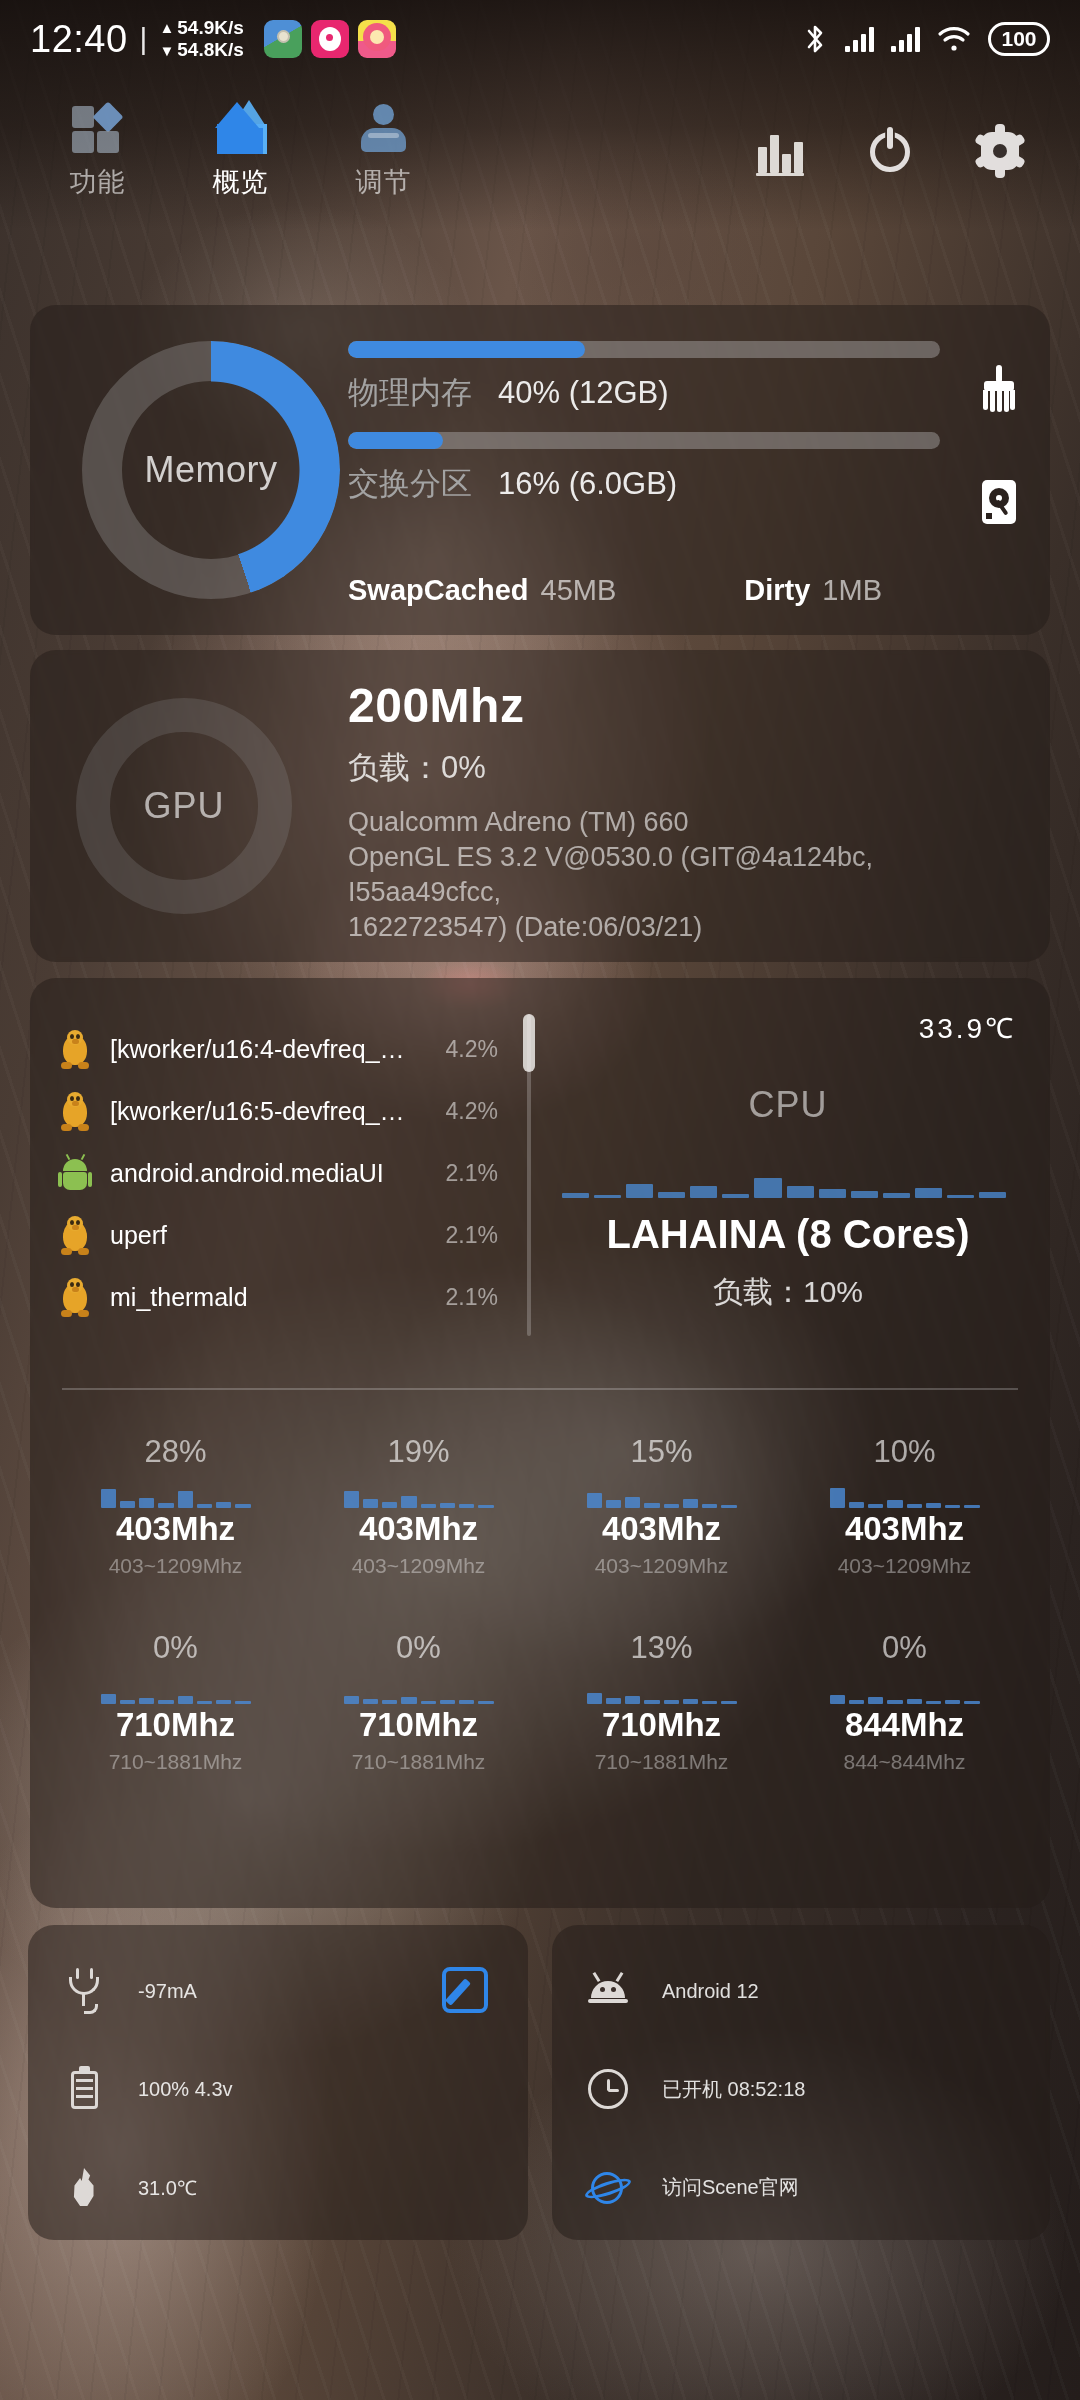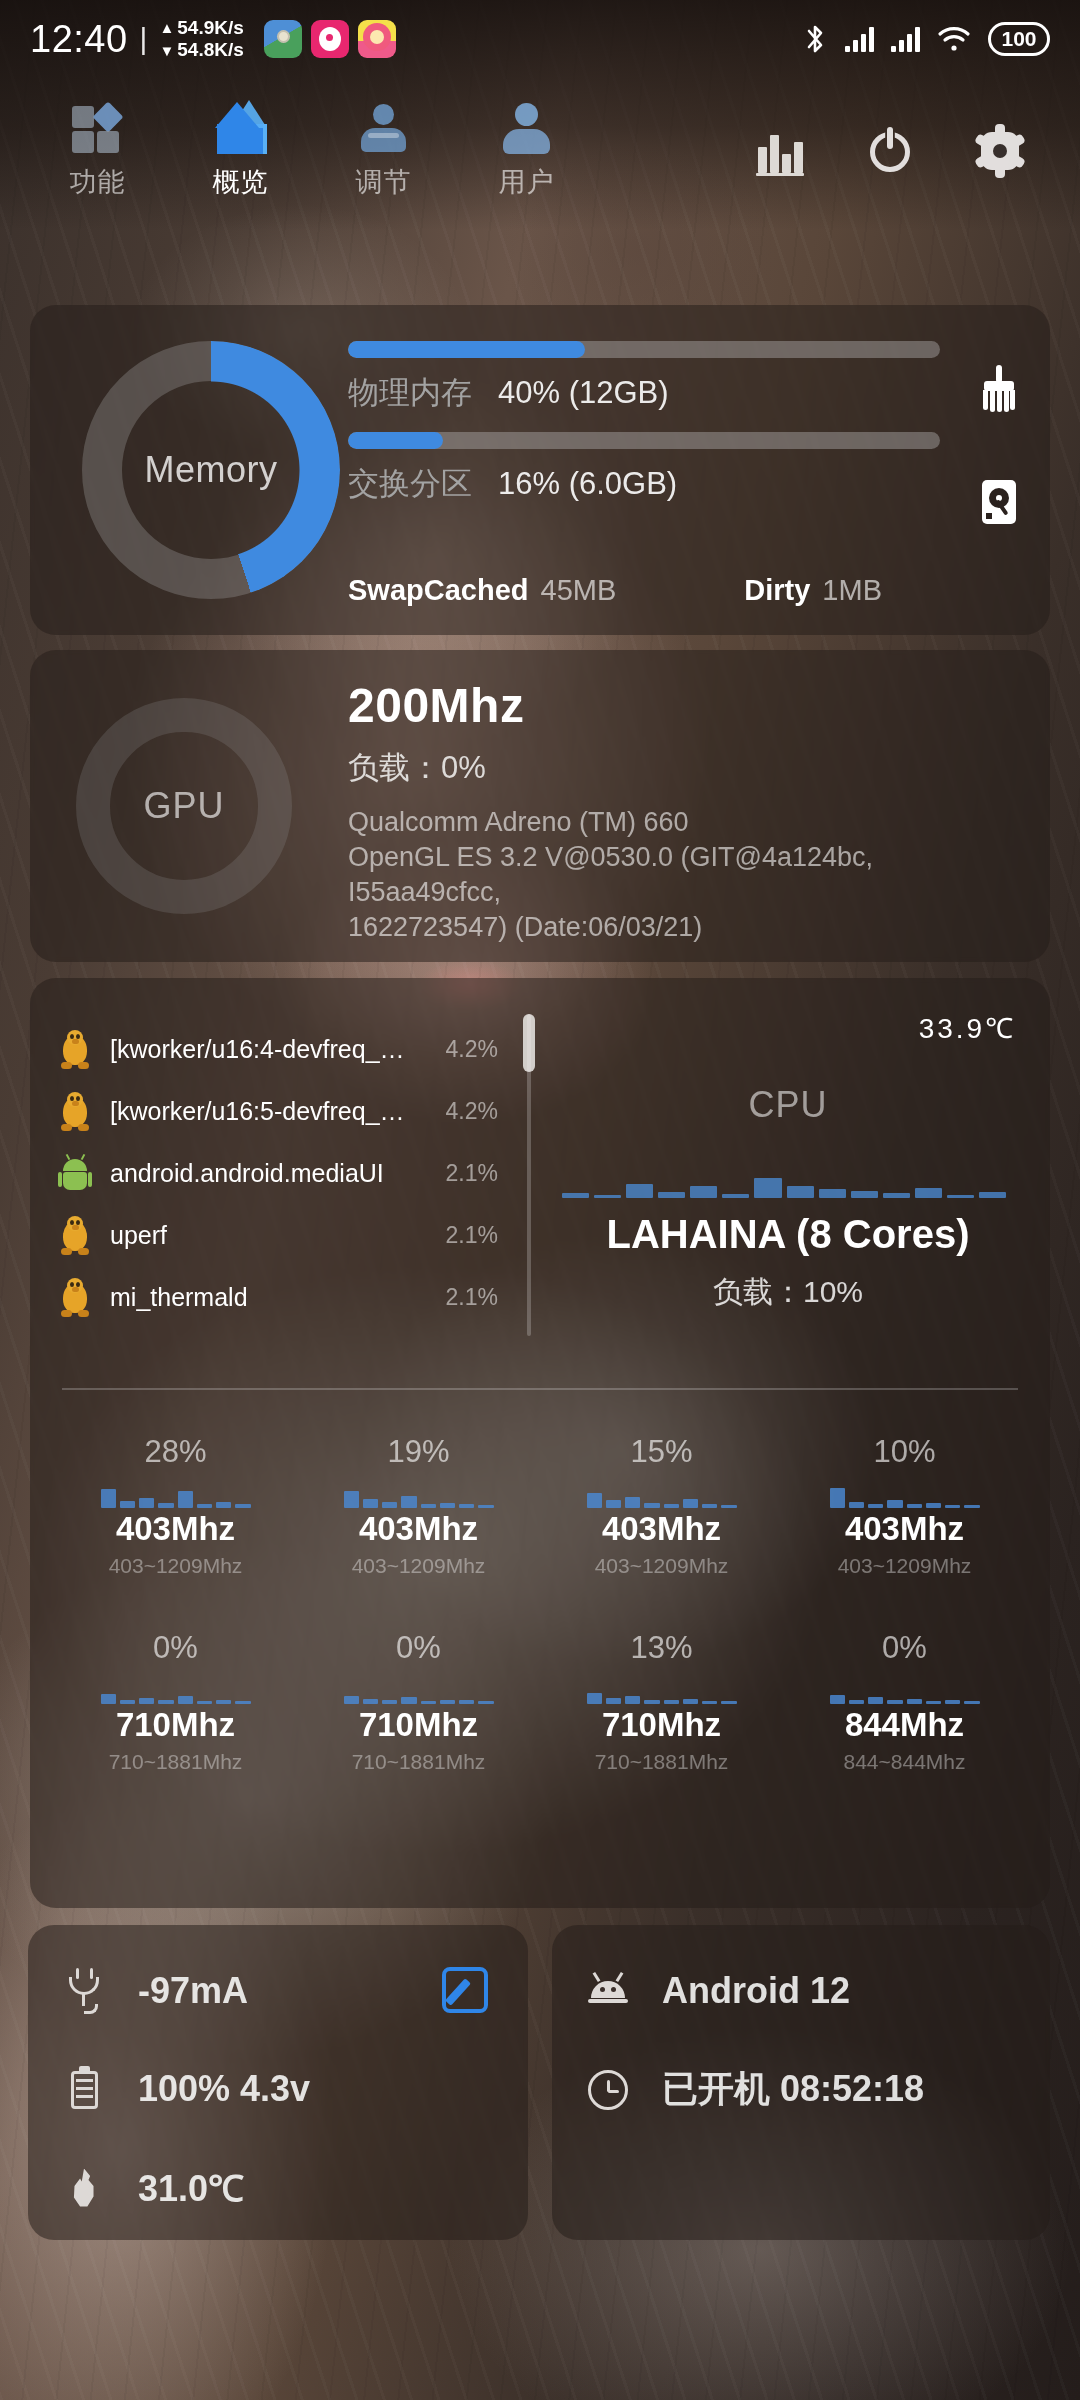--- a/index.html
+++ b/index.html
@@ -262,21 +262,21 @@
   .core .cbars i{ flex:1; background:#4a8ad4; opacity:.82; border-radius:1px; }
   .core .cfreq{ font-size:33px; font-weight:700; color:#fff; }
   .core .crange{ margin-top:6px; font-size:21px; color:rgba(255,255,255,.38); }
 
   
   #card-battery{ left:28px; top:1925px; width:500px; height:315px; }
   #card-system{  left:552px; top:1925px; width:498px; height:315px; }
   .brow{ position:absolute; left:32px; display:flex; align-items:center; gap:30px; }
   .brow.r1{ top:42px; } .brow.r2{ top:140px; } .brow.r3{ top:238px; }
   .bicon{ width:48px; height:48px; position:relative; flex:0 0 48px; }
-  .btext{ font-size:36px; color:rgba(255,255,255,.86); white-space:nowrap;font-weight:bold; }
+  .btext{ font-size:20px; color:rgba(255,255,255,.86); white-space:nowrap; }
   
   .ic-plug .body{ position:absolute; left:9px; top:10px; width:30px; height:18px; border:3px solid #ddd9d6; border-radius:0 0 15px 15px; border-top:none; }
   .ic-plug .p1,.ic-plug .p2{ position:absolute; top:1px; width:3px; height:11px; background:#ddd9d6; border-radius:2px; }
   .ic-plug .p1{ left:16px; } .ic-plug .p2{ left:30px; }
   .ic-plug .cord{ position:absolute; left:22px; top:27px; width:3px; height:12px; background:#ddd9d6; }
   .ic-plug .cord2{ position:absolute; left:24px; top:37px; width:14px; height:10px; border:3px solid #ddd9d6; border-left:none; border-top:none; border-radius:0 0 8px 0; }
   
   .ic-batt .shell{ position:absolute; left:11px; top:6px; width:27px; height:38px; border:3px solid #ddd9d6; border-radius:4px; }
   .ic-batt .tip{ position:absolute; left:19px; top:1px; width:11px; height:5px; background:#ddd9d6; border-radius:2px 2px 0 0; }
   .ic-batt .l{ position:absolute; left:16px; width:17px; height:3px; background:#ddd9d6; }
@@ -381,27 +381,20 @@
 
     <div class="tab">
       <div class="ticon ic-tune">
         <span class="head"></span>
           <span class="body"></span>
           <span class="slot"></span>
       </div>
       <div class="tlabel">调节</div>
     </div>
 
-    <div class="tab">
-      <div class="ticon ic-user">
-        <span class="head"></span>
-          <span class="body"></span>
-      </div>
-      <div class="tlabel">用户</div>
-    </div>
 
   </div>
 
   <div class="navactions">
     <div class="navbtn ic-chart">
       <i></i>
         <i></i>
         <i></i>
         <i></i>
         <span class="axis"></span>
@@ -769,13 +762,20 @@
     <span class="btext">Android 12</span>
   </div>
   <div class="brow r2">
     <span class="bicon ic-clock">
       <span class="c"></span>
         <span class="hh"></span>
         <span class="mm"></span>
     </span>
     <span class="btext">已开机  08:52:18</span>
   </div>
+  <div class="brow r3">
+    <span class="bicon ic-planet">
+      <span class="g"></span>
+        <span class="r"></span>
+    </span>
+    <span class="btext link-text">访问Scene官网</span>
+  </div>
 </div>
 
 </body></html>

